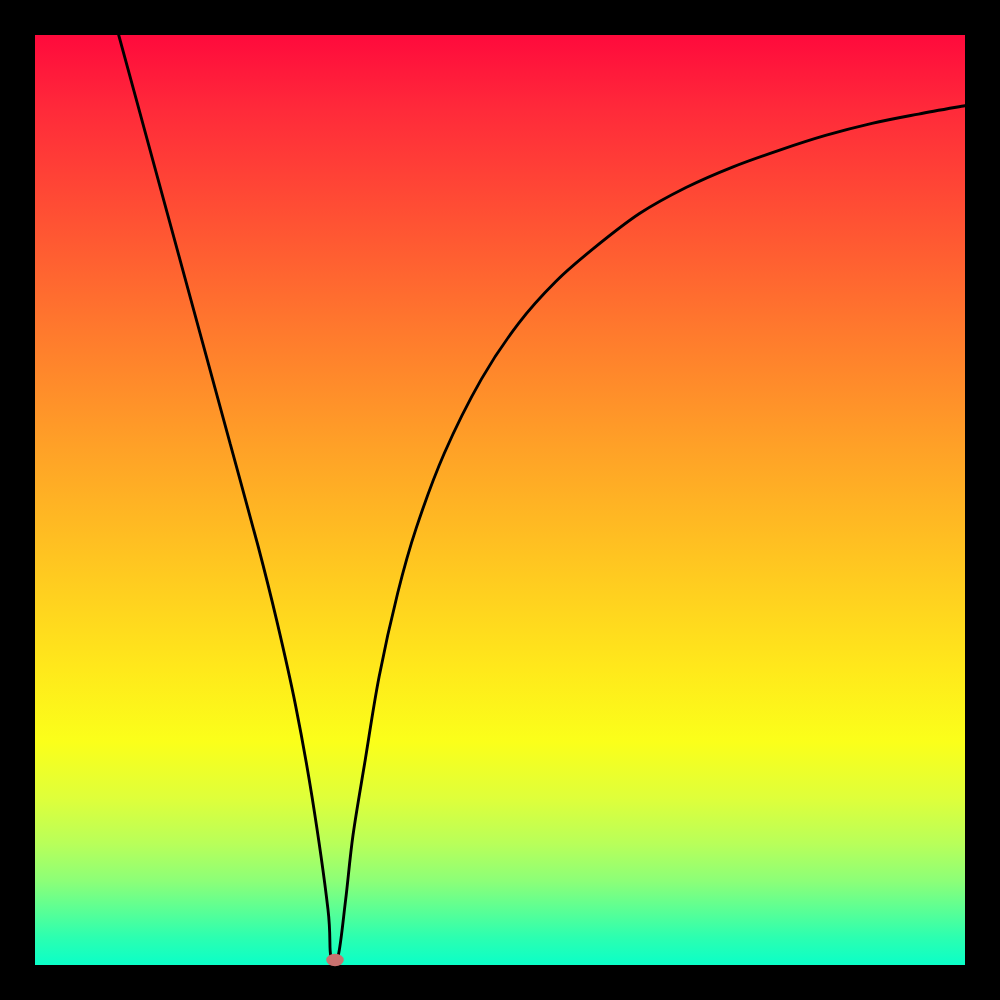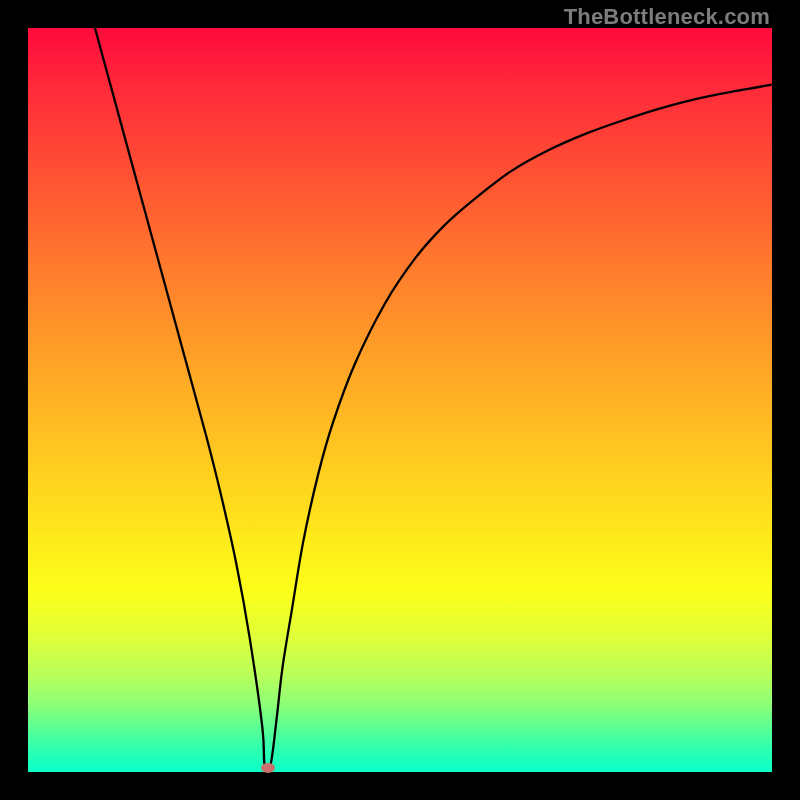--- a/index.html
+++ b/index.html
@@ -64,14 +64,13 @@
 </head>
 <body>
 
 <div class="frame">
   <div class="plot">
     <svg class="curve" viewBox="0 0 744 744" preserveAspectRatio="none">
       <path fill="none" stroke="#000" stroke-width="2.3" stroke-linejoin="round" stroke-linecap="round" d="M 66.96,0 C 70.67999999999999,13.640000000000006 81.84,54.560000000000045 89.28,81.84000000000003 C 96.72,109.12000000000002 104.16,136.39999999999995 111.6,163.67999999999995 C 119.03999999999999,190.95999999999995 126.47999999999999,218.23999999999998 133.92,245.51999999999998 C 141.35999999999999,272.79999999999995 148.79999999999998,300.0799999999999 156.23999999999998,327.35999999999996 C 163.67999999999998,354.64 172.36,385.64 178.56,409.2 C 184.76,432.76 188.48,447.64000000000004 193.44,468.72 C 198.4,489.8 203.60800000000003,512.1199999999999 208.32000000000002,535.68 C 213.032,559.24 217.37199999999999,582.8000000000001 221.712,610.08 C 226.052,637.36 231.88,678.28 234.36,699.36 C 236.84000000000003,720.44 235.228,730.3599999999999 236.592,736.56 C 237.95600000000002,742.76 240.56,744 242.544,736.56 C 244.52800000000002,729.1199999999999 246.51199999999997,708.04 248.49599999999998,691.92 C 250.48,675.8 251.844,658.44 254.448,639.84 C 257.052,621.24 260.648,601.4 264.12,580.3199999999999 C 267.592,559.2399999999999 270.93999999999994,535.6800000000001 275.28,513.36 C 279.62,491.04 285.20000000000005,466.24 290.16,446.4 C 295.12,426.55999999999995 298.84,412.92 305.03999999999996,394.32 C 311.23999999999995,375.71999999999997 318.68,354.64 327.36,334.79999999999995 C 336.04,314.9599999999999 347.2,292.64 357.12,275.28 C 367.04,257.91999999999996 376.96,243.66 386.88,230.64 C 396.8,217.61999999999998 406.72,207.07999999999996 416.64000000000004,197.15999999999997 C 426.56000000000006,187.23999999999998 435.24,180.172 446.4,171.12 C 457.55999999999995,162.068 471.20000000000005,151.03200000000007 483.6,142.84800000000007 C 496,134.66400000000007 508.4,128.2160000000001 520.8,122.01600000000008 C 533.1999999999999,115.81600000000007 545.6,110.60800000000002 558,105.64800000000002 C 570.4,100.68800000000003 582.8000000000001,96.4720000000001 595.2,92.25600000000009 C 607.6,88.04000000000008 620,83.948 632.4,80.35199999999998 C 644.8,76.75599999999996 657.2,73.53199999999994 669.6,70.67999999999995 C 682,67.82799999999996 694.4,65.596 706.8,63.24000000000001 C 719.1999999999999,60.884000000000015 737.8,57.65999999999999 744,56.54399999999998"></path>
     </svg>
     <div class="dot" style="left: 239.568px; top: 740.28px;"></div>
   </div>
-  <div class="watermark">TheBottleneck.com</div>
 </div>
 
 </body></html>

